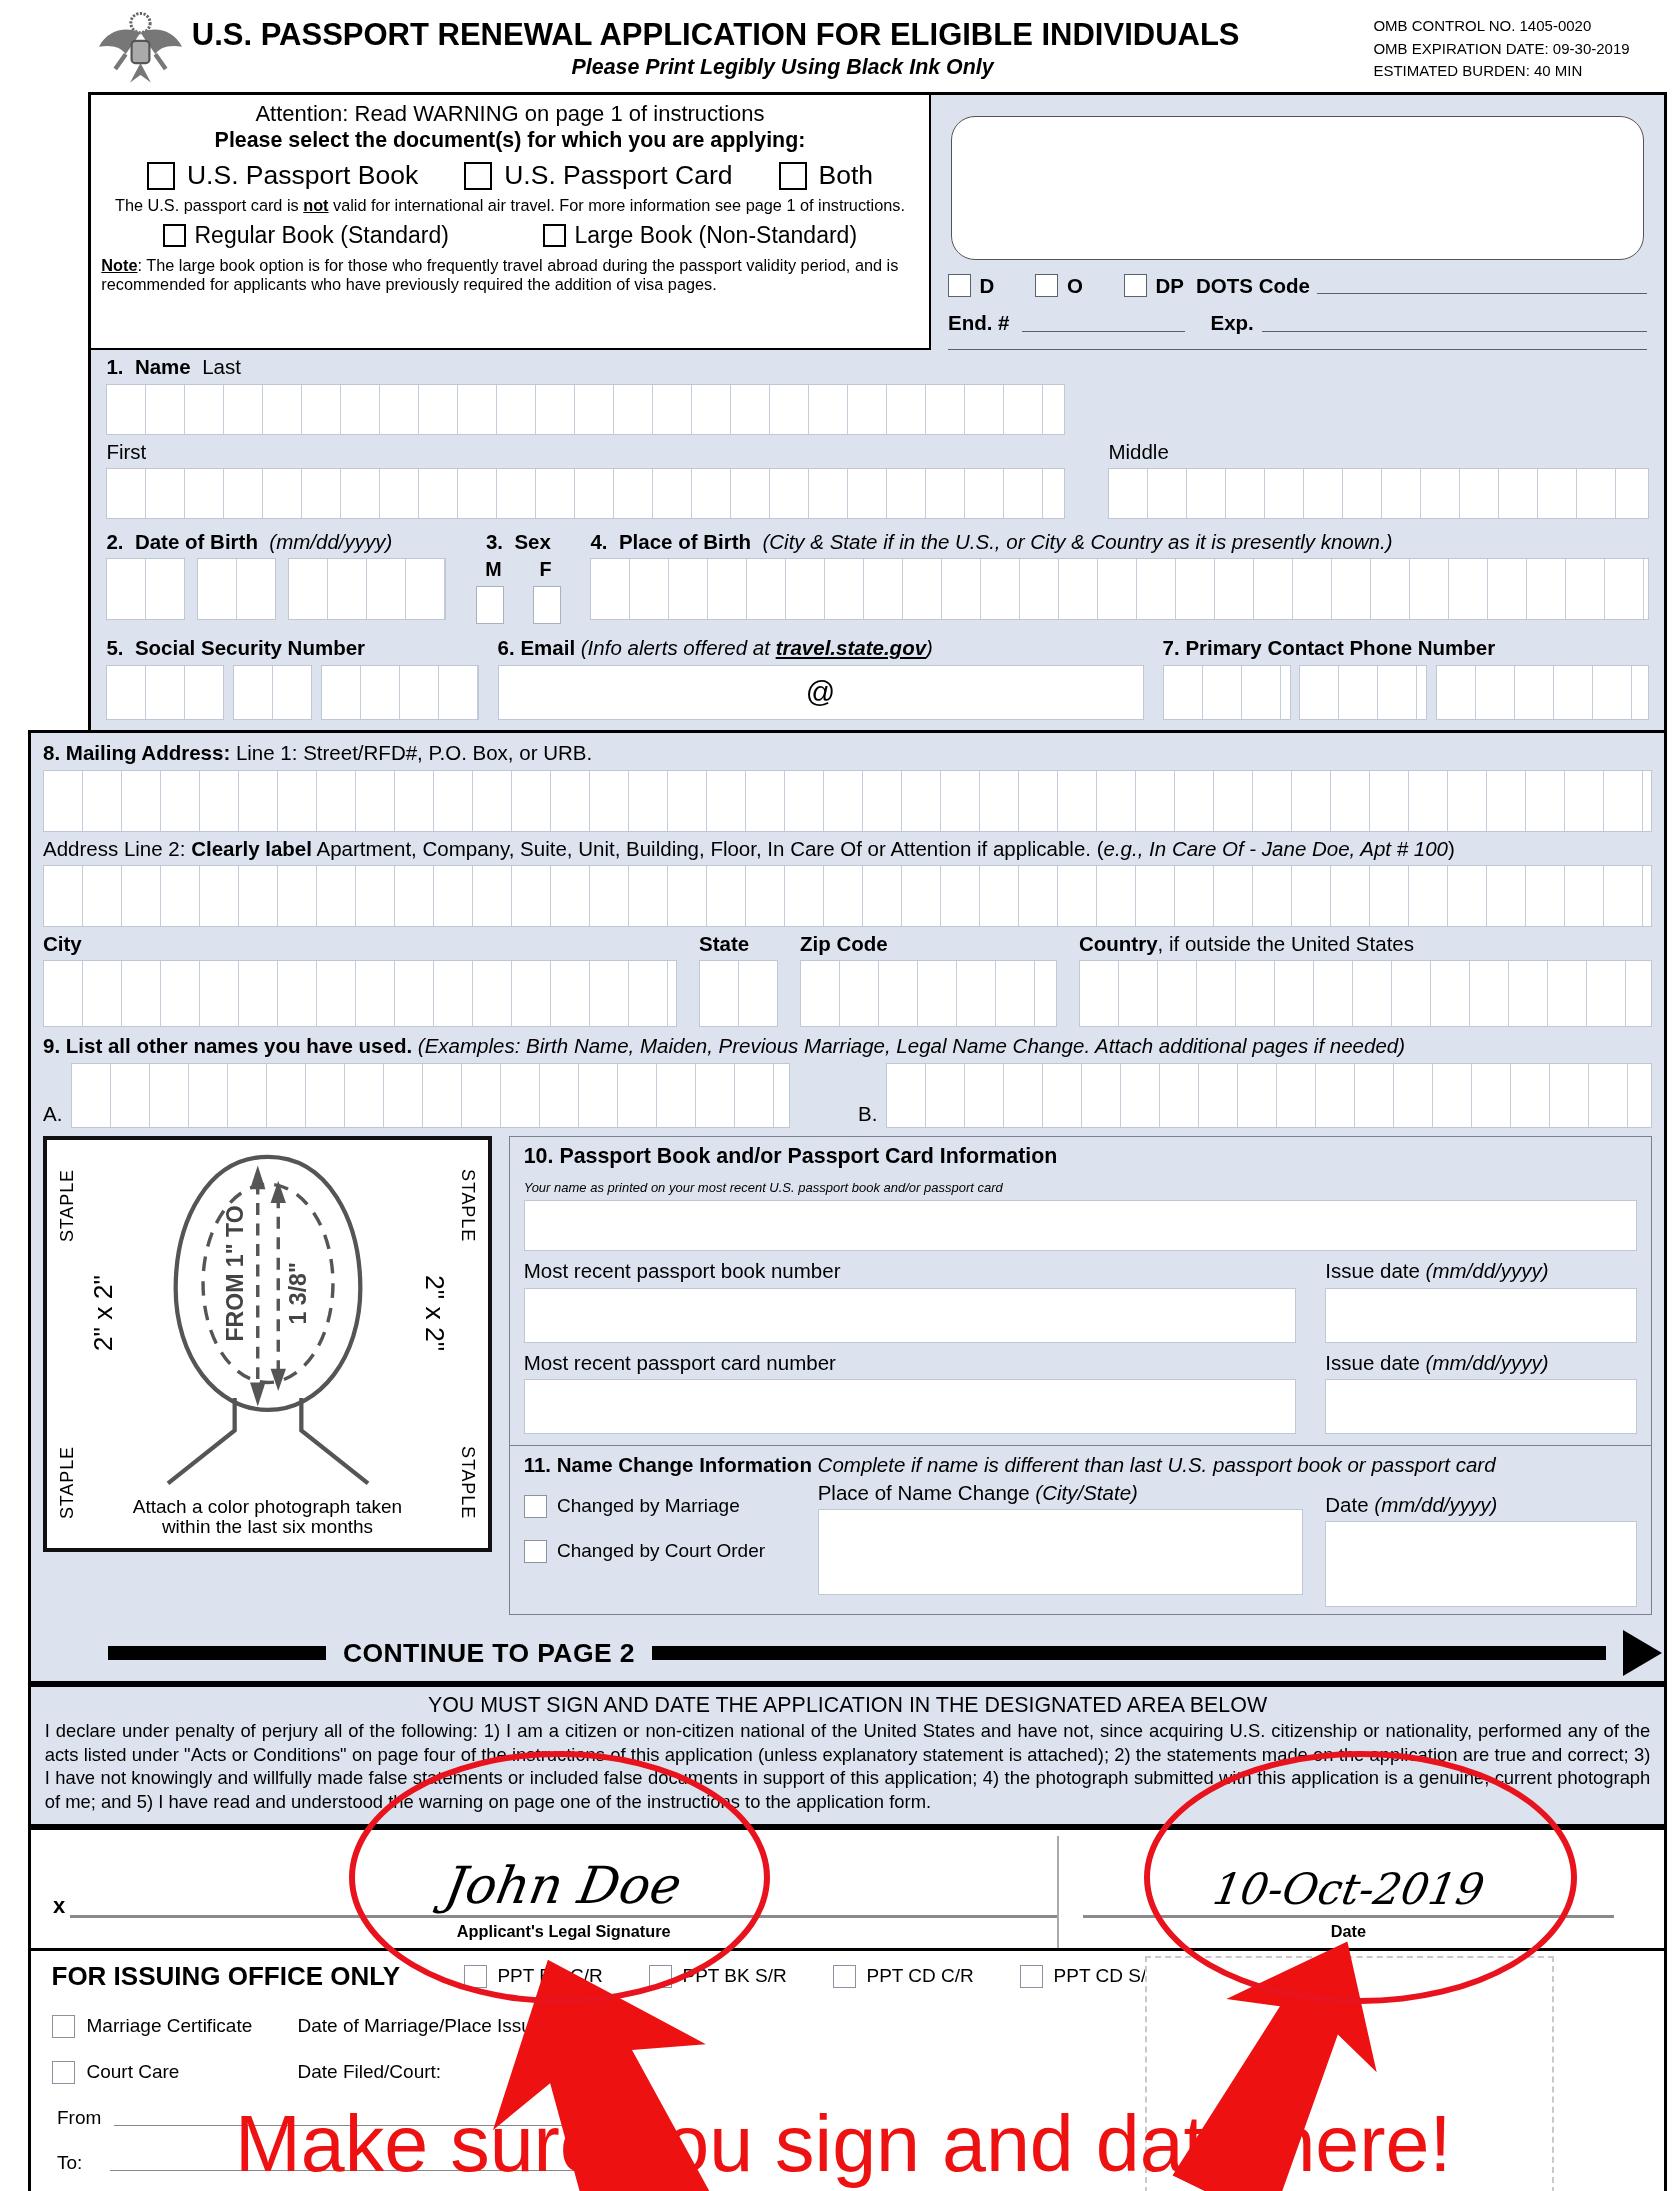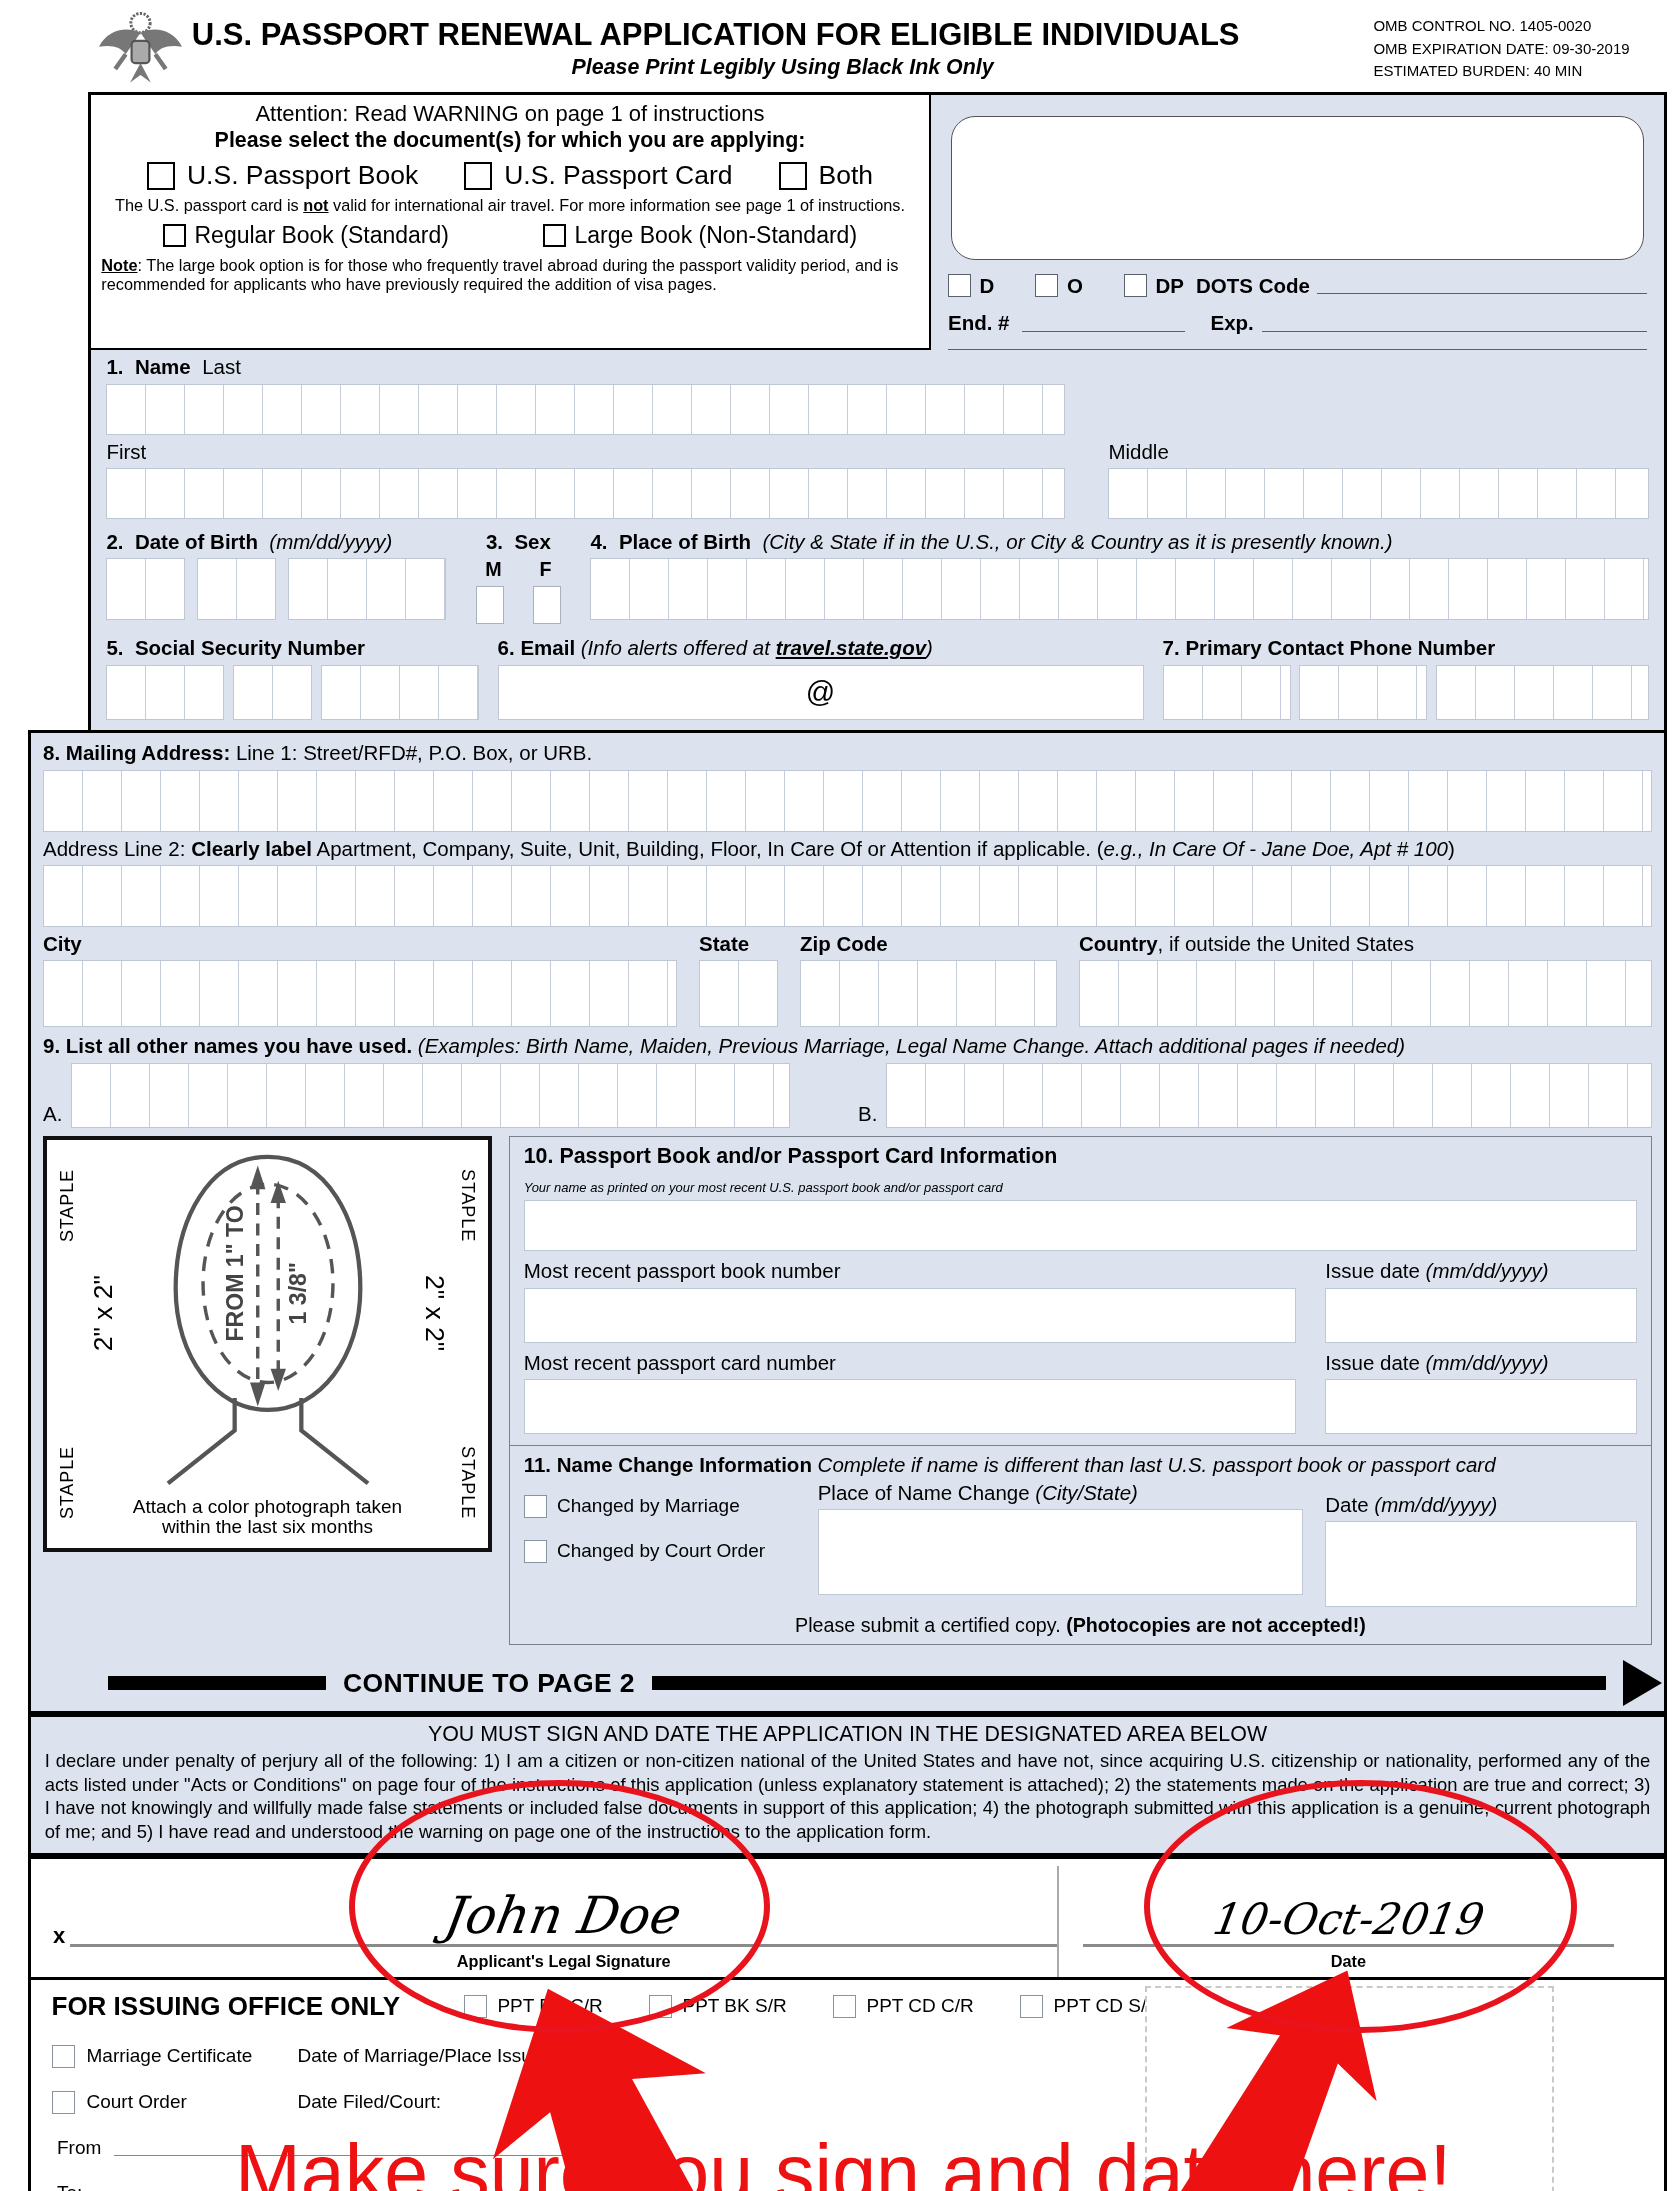--- a/index.html
+++ b/index.html
@@ -394,21 +394,20 @@
             </div>
             <div class="s11-place">
               <div class="lbl" style="margin-top:0;"><span>Place of Name Change </span><span class="i">(City/State)</span></div>
               <div class="box h100"></div>
             </div>
             <div class="s11-date">
               <div class="lbl" style="margin-top:12px;"><span>Date </span><span class="i">(mm/dd/yyyy)</span></div>
               <div class="box h100"></div>
             </div>
           </div>
-          <div class="s11-note"><span>Please submit a certified copy.  </span><span class="b">(Photocopies are not accepted!)</span></div>
         </div>
       </div>
     </div>
 
     <div class="continue-row">
       <div class="c-bar c-b1"></div>
       <div class="c-text">CONTINUE TO PAGE 2</div>
       <div class="c-bar c-flex"></div>
       <div class="c-tri"></div>
     </div>
@@ -459,21 +458,21 @@
             <span>PPT CD S/R</span>
           </span>
       </div>
       <div class="o-row">
         <span class="cb cb27 cb-lite"></span>
         <span class="o-cb-lab">Marriage Certificate</span>
         <span>Date of Marriage/Place Issued:</span>
       </div>
       <div class="o-row">
         <span class="cb cb27 cb-lite"></span>
-        <span class="o-cb-lab">Court Order</span>
+        <span class="o-cb-lab">Court Care</span>
         <span>Date Filed/Court:</span>
       </div>
       <div class="o-row" style="margin-left:26px;">
         <span class="o-from-lab">From</span>
         <span class="wline" style="width:531px; border-bottom-color:#888;"></span>
       </div>
       <div class="o-row" style="margin-left:26px;">
         <span class="o-to-lab">To:</span>
         <span class="wline" style="width:534px; border-bottom-color:#888;"></span>
       </div>

